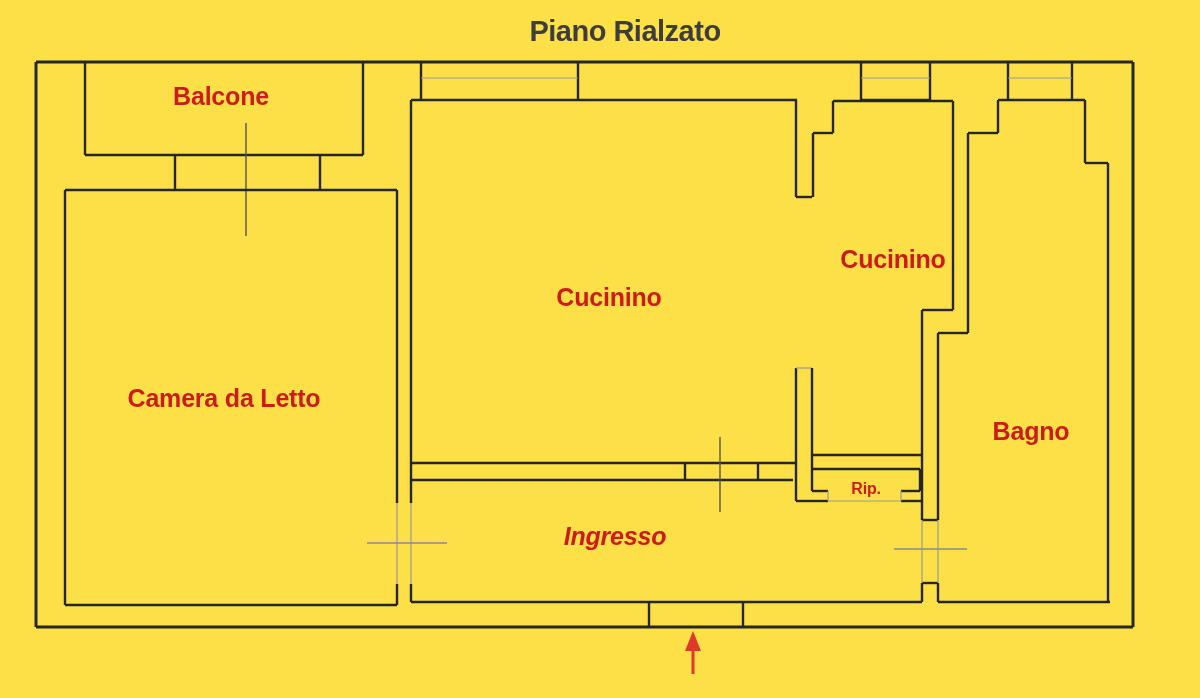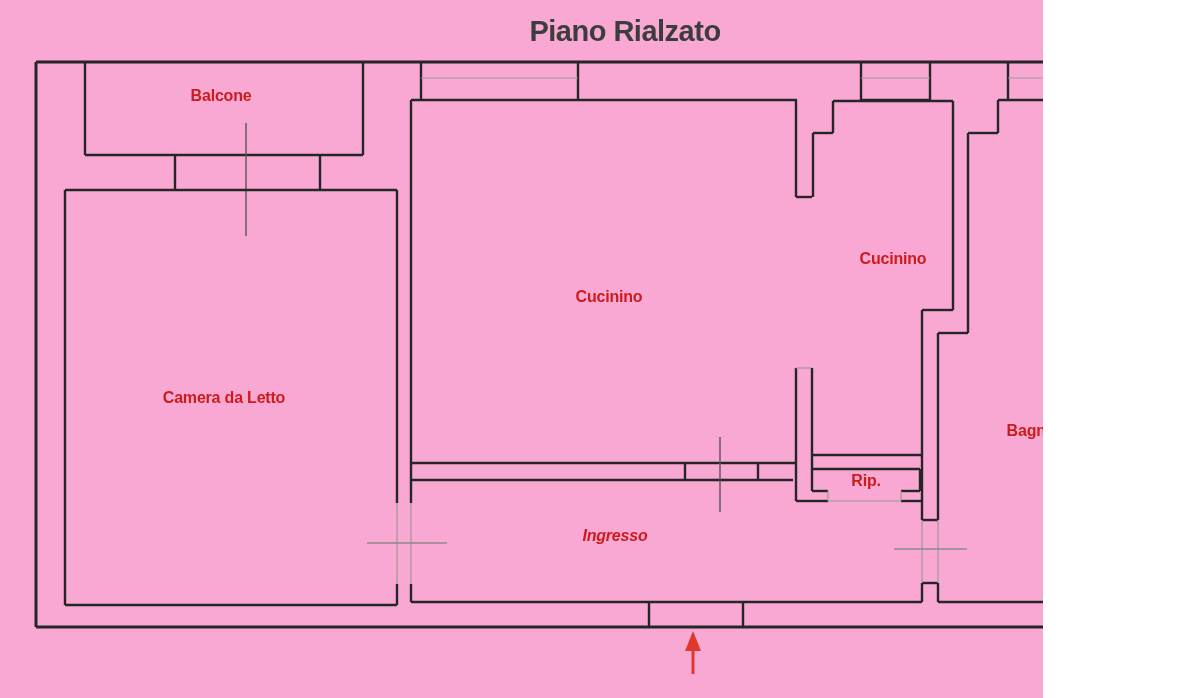--- a/index.html
+++ b/index.html
@@ -1,39 +1,39 @@
 <!DOCTYPE html>
 <html><head>
 <meta charset="utf-8">
 <style>
   html,body{margin:0;padding:0;background:#ffffff;}
   .canvas{
     position:relative;
-    width:1043px;height:698px;
-    background:#f9a8d4;
+    width:1200px;height:698px;
+    background:#fde047;
     font-family:"Liberation Sans", sans-serif;
     overflow:hidden;
   }
   .plan-svg{position:absolute;left:0;top:0;}
   .lbl{
     position:absolute;
     transform:translate(-50%,-50%);
     white-space:nowrap;
     font-weight:bold;
     color:#cc1b1b;
     letter-spacing:-0.2px;
     line-height:1;
   }
   .lbl-title{
     color:#3d3d3d;
     font-size:29px;
     letter-spacing:-0.5px;
   }
-  .lbl-room{font-size:16px;}
-  .lbl-rip{font-size:16px;}
+  .lbl-room{font-size:25px;}
+  .lbl-rip{font-size:16px;margin-top:8px;}
   .lbl-note{
     color:#3d3d3d;
     font-size:19px;
     letter-spacing:-0.3px;
   }
   
   .w3{stroke:#262626;stroke-width:3;fill:none;}
   .w2{stroke:#262626;stroke-width:2.4;fill:none;}
   .thin{stroke:#999999;stroke-width:1.2;fill:none;}
   .mark{stroke:#555555;stroke-width:1.4;fill:none;}

